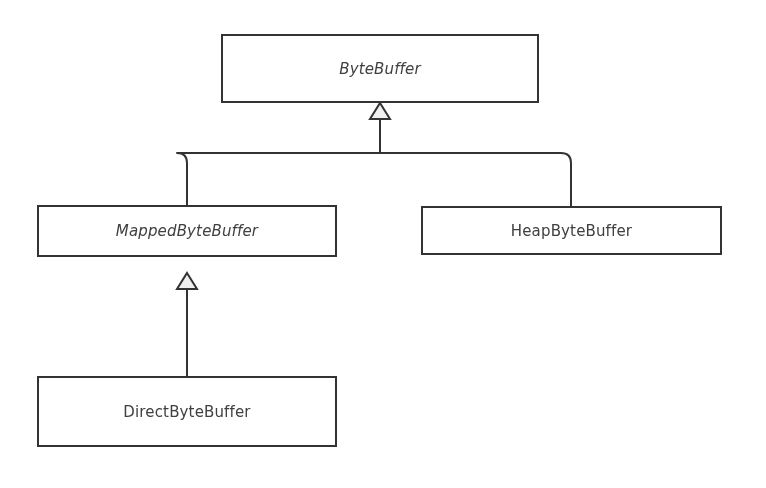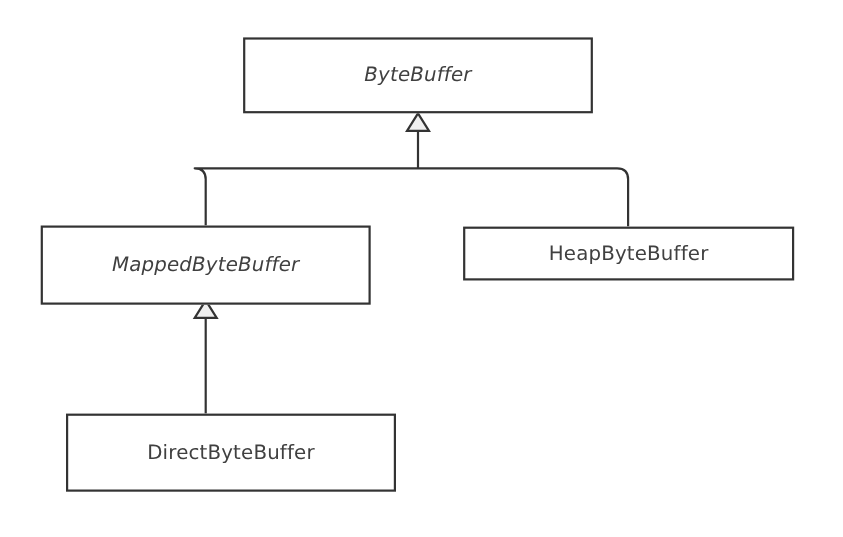--- a/index.html
+++ b/index.html
@@ -30,37 +30,37 @@
     position: absolute;
     box-sizing: border-box;
     background: #ffffff;
     border: 2px solid #333333;
     display: flex;
     align-items: center;
     justify-content: center;
     z-index: 2;
   }
   .uml-class-name {
-    font-size: 18px;
+    font-size: 15px;
     line-height: 1.2;
     color: #404040;
     letter-spacing: 0.15px;
     white-space: nowrap;
     text-align: center;
     font-family: "DejaVu Sans", "Liberation Sans", sans-serif;
   }
   .uml-class.abstract .uml-class-name {
     font-style: italic;
   }
 
   
   #node-bytebuffer        { left: 221px; top: 34px;  width: 318px; height: 69px; }
-  #node-mappedbytebuffer  { left: 37px;  top: 205px; width: 300px; height: 72px; }
+  #node-mappedbytebuffer  { left: 37px;  top: 205px; width: 300px; height: 52px; }
   #node-heapbytebuffer    { left: 421px; top: 206px; width: 301px; height: 49px; }
-  #node-directbytebuffer  { left: 37px;  top: 376px; width: 300px; height: 71px; margin-left: 23px; }
+  #node-directbytebuffer  { left: 37px;  top: 376px; width: 300px; height: 71px; }
 </style>
 </head>
 <body>
 
 <div id="diagram-canvas">
 
   <svg id="edge-layer" width="766" height="488" viewBox="0 0 766 488" xmlns="http://www.w3.org/2000/svg">
 
     <g>
 

